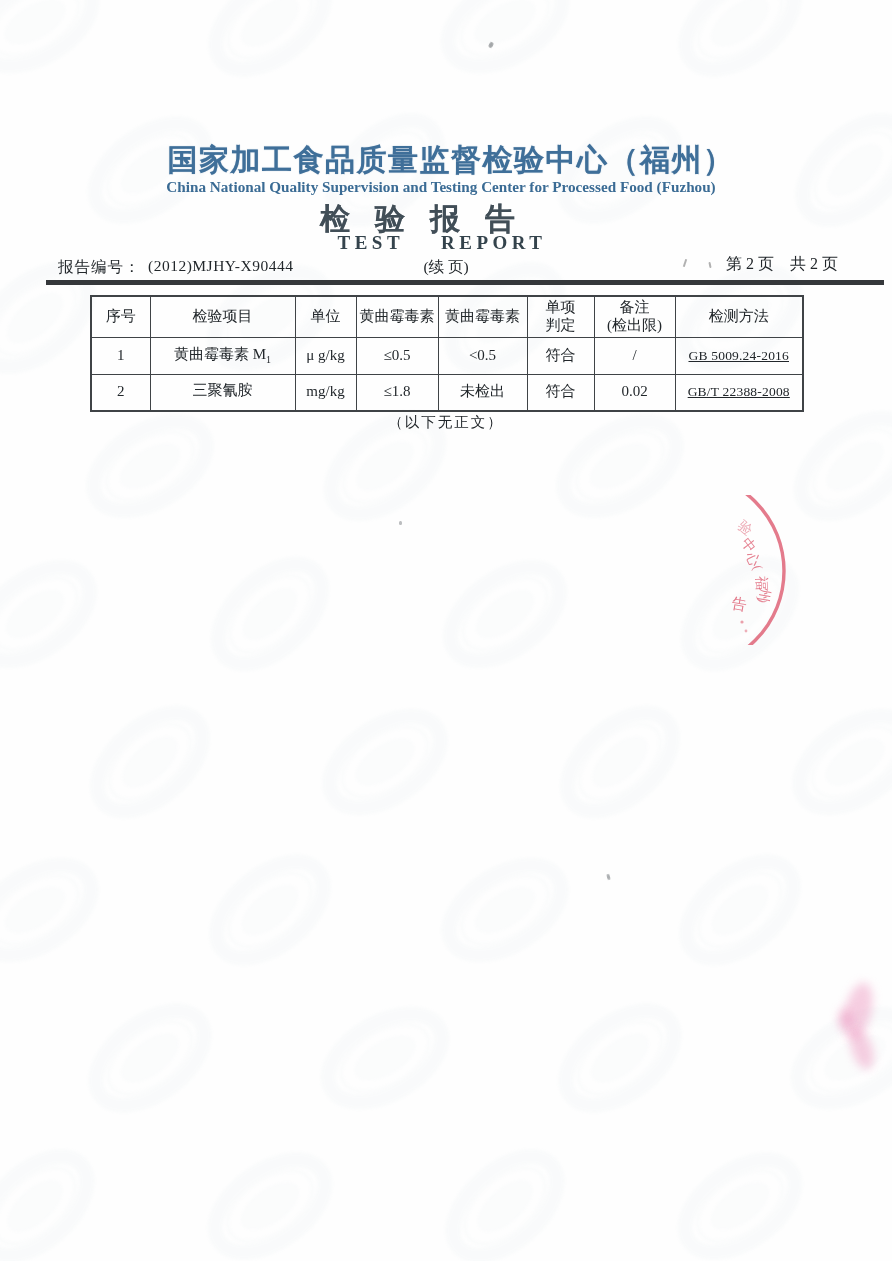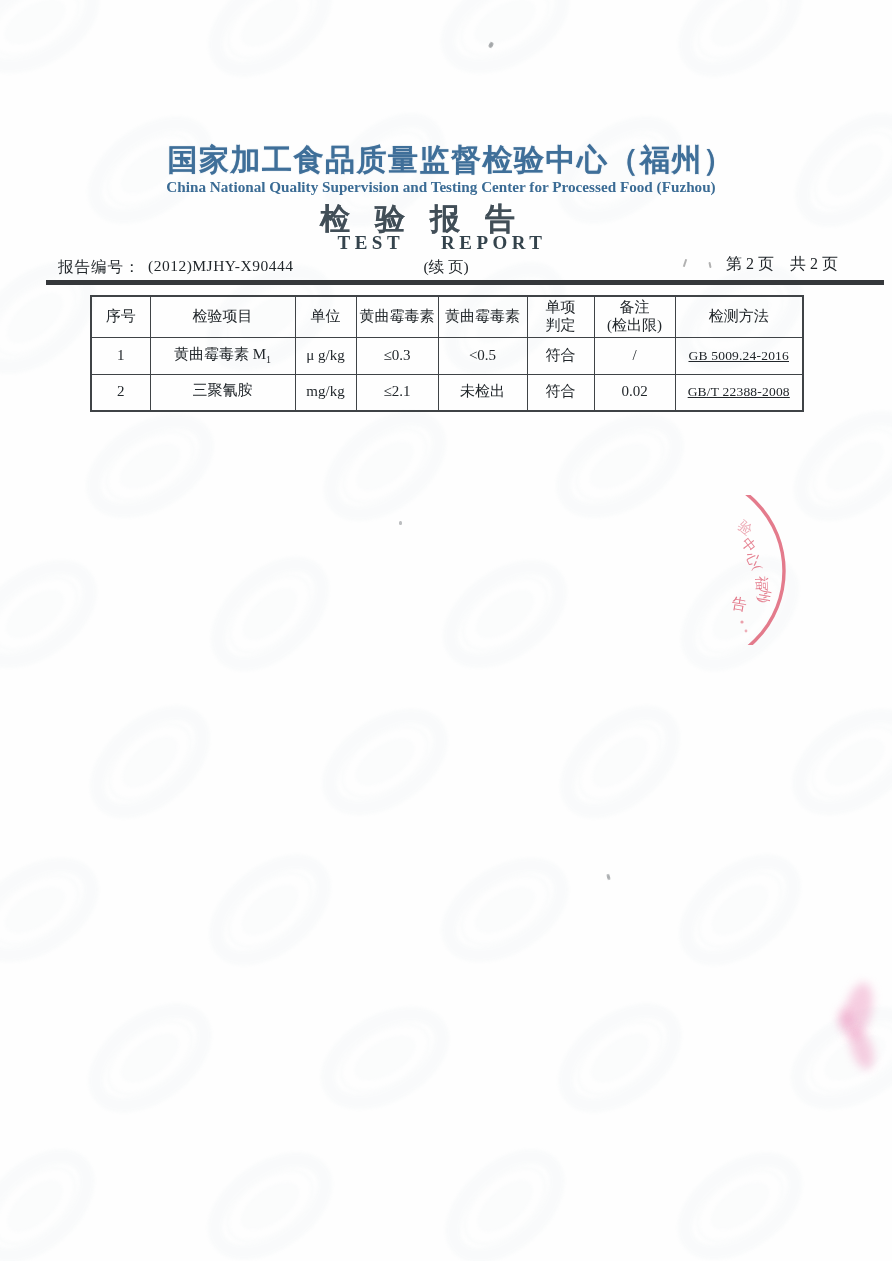--- a/index.html
+++ b/index.html
@@ -326,39 +326,40 @@
       <th>单项
 判定</th>
       <th>备注
 (检出限)</th>
       <th>检测方法</th>
     </tr>
     <tr class="data">
       <td>1</td>
       <td class="item-cell"><span>黄曲霉毒素 M</span><sub class="item-sub">1</sub></td>
       <td>μ g/kg</td>
-      <td>≤0.3</td>
+      <td>≤0.5</td>
       <td>&lt;0.5</td>
       <td>符合</td>
       <td>/</td>
       <td class="method-cell">GB 5009.24-2016</td>
     </tr>
     <tr class="data">
       <td>2</td>
       <td class="item-cell"><span>三聚氰胺</span><sub class="item-sub"></sub></td>
       <td>mg/kg</td>
-      <td>≤2.1</td>
+      <td>≤1.8</td>
       <td>未检出</td>
       <td>符合</td>
       <td>0.02</td>
       <td class="method-cell">GB/T 22388-2008</td>
     </tr>
   </tbody>
     </table>
 
+  <div class="footer-note">（以下无正文）</div>
 
   <svg class="seal" width="210" height="150" viewBox="0 0 210 150">
     <circle cx="18" cy="76" r="98" fill="none" stroke="var(--seal)" stroke-width="3.4" opacity=".85"></circle>
     <text x="72" y="36" font-size="14" opacity=".55" transform="rotate(40 76 30)">验</text>
     <text x="76" y="53" font-size="14" opacity=".8" transform="rotate(52 80 47)">中</text>
     <text x="81" y="67" font-size="14" opacity=".8" transform="rotate(64 85 61)">心</text>
     <text x="88" y="80" font-size="13" opacity=".8" transform="rotate(76 92 74)">(</text>
     <text x="91" y="91" font-size="14" opacity=".8" transform="rotate(88 95 85)">福</text>
     <text x="94" y="103" font-size="14" opacity=".8" transform="rotate(100 98 97)">州</text>
     <text x="91" y="114" font-size="13" opacity=".75" transform="rotate(112 95 108)">)</text>

